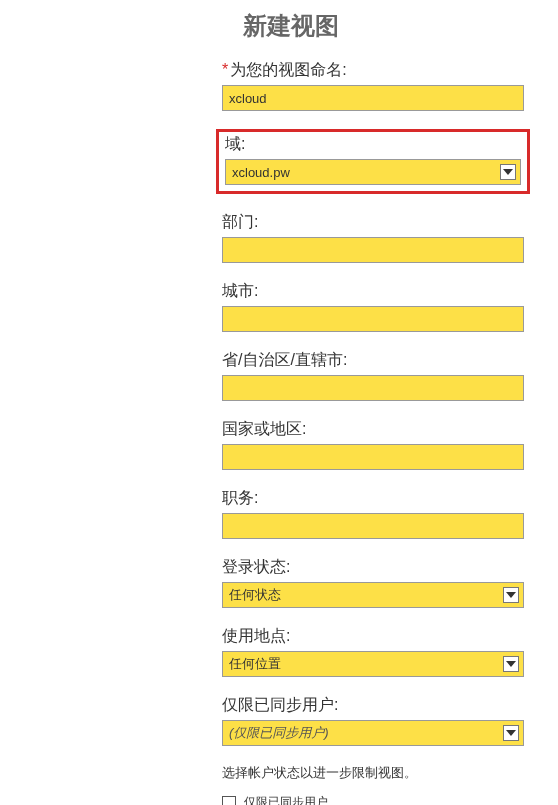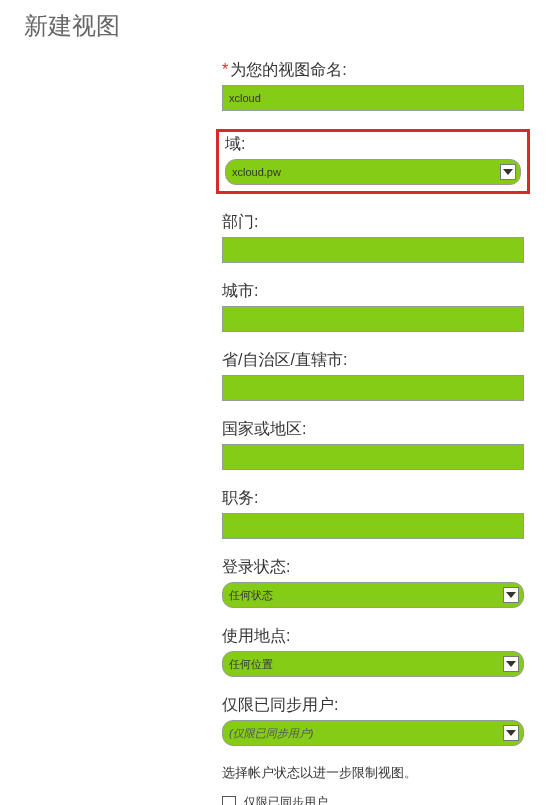--- a/index.html
+++ b/index.html
@@ -11,23 +11,24 @@
     background: #ffffff;
     font-family: "Segoe UI", "Microsoft YaHei", Arial, sans-serif;
     color: #333;
     overflow: hidden;
   }
   .page {
     padding: 10px 0 0 12px;
   }
   .page-title {
     font-size: 24px;
-    font-weight: 400;
+    font-weight: 700;
     color: #666;
     margin: 0 0 18px 12px;
+    text-align: center;
   }
   .content {
     margin-left: 210px;
   }
   .subtitle {
     font-size: 16px;
     color: #333;
     margin-bottom: 24px;
   }
   .field {
@@ -43,33 +44,32 @@
   .field-label {
     font-size: 16px;
     color: #333;
     margin-bottom: 4px;
   }
   .req { color: #d82a2a; margin-right: 2px; }
   .text-input, .select-box {
     width: 100%;
     height: 26px;
     border: 1px solid #999;
-    background: #84cc16;
-    font-size: 11px;
+    background: #fde047;
+    font-size: 13px;
     padding: 2px 6px;
     font-family: inherit;
     color: #333;
   }
   .select-box {
     display: flex;
     align-items: center;
     justify-content: space-between;
     padding: 2px 4px 2px 6px;
     cursor: pointer;
-    border-radius: 11px;
   }
   .select-box.italic .select-value { font-style: italic; color: #555; }
   .select-caret {
     width: 16px;
     height: 16px;
     border: 1px solid #777;
     display: flex;
     align-items: center;
     justify-content: center;
     background: #fff;

